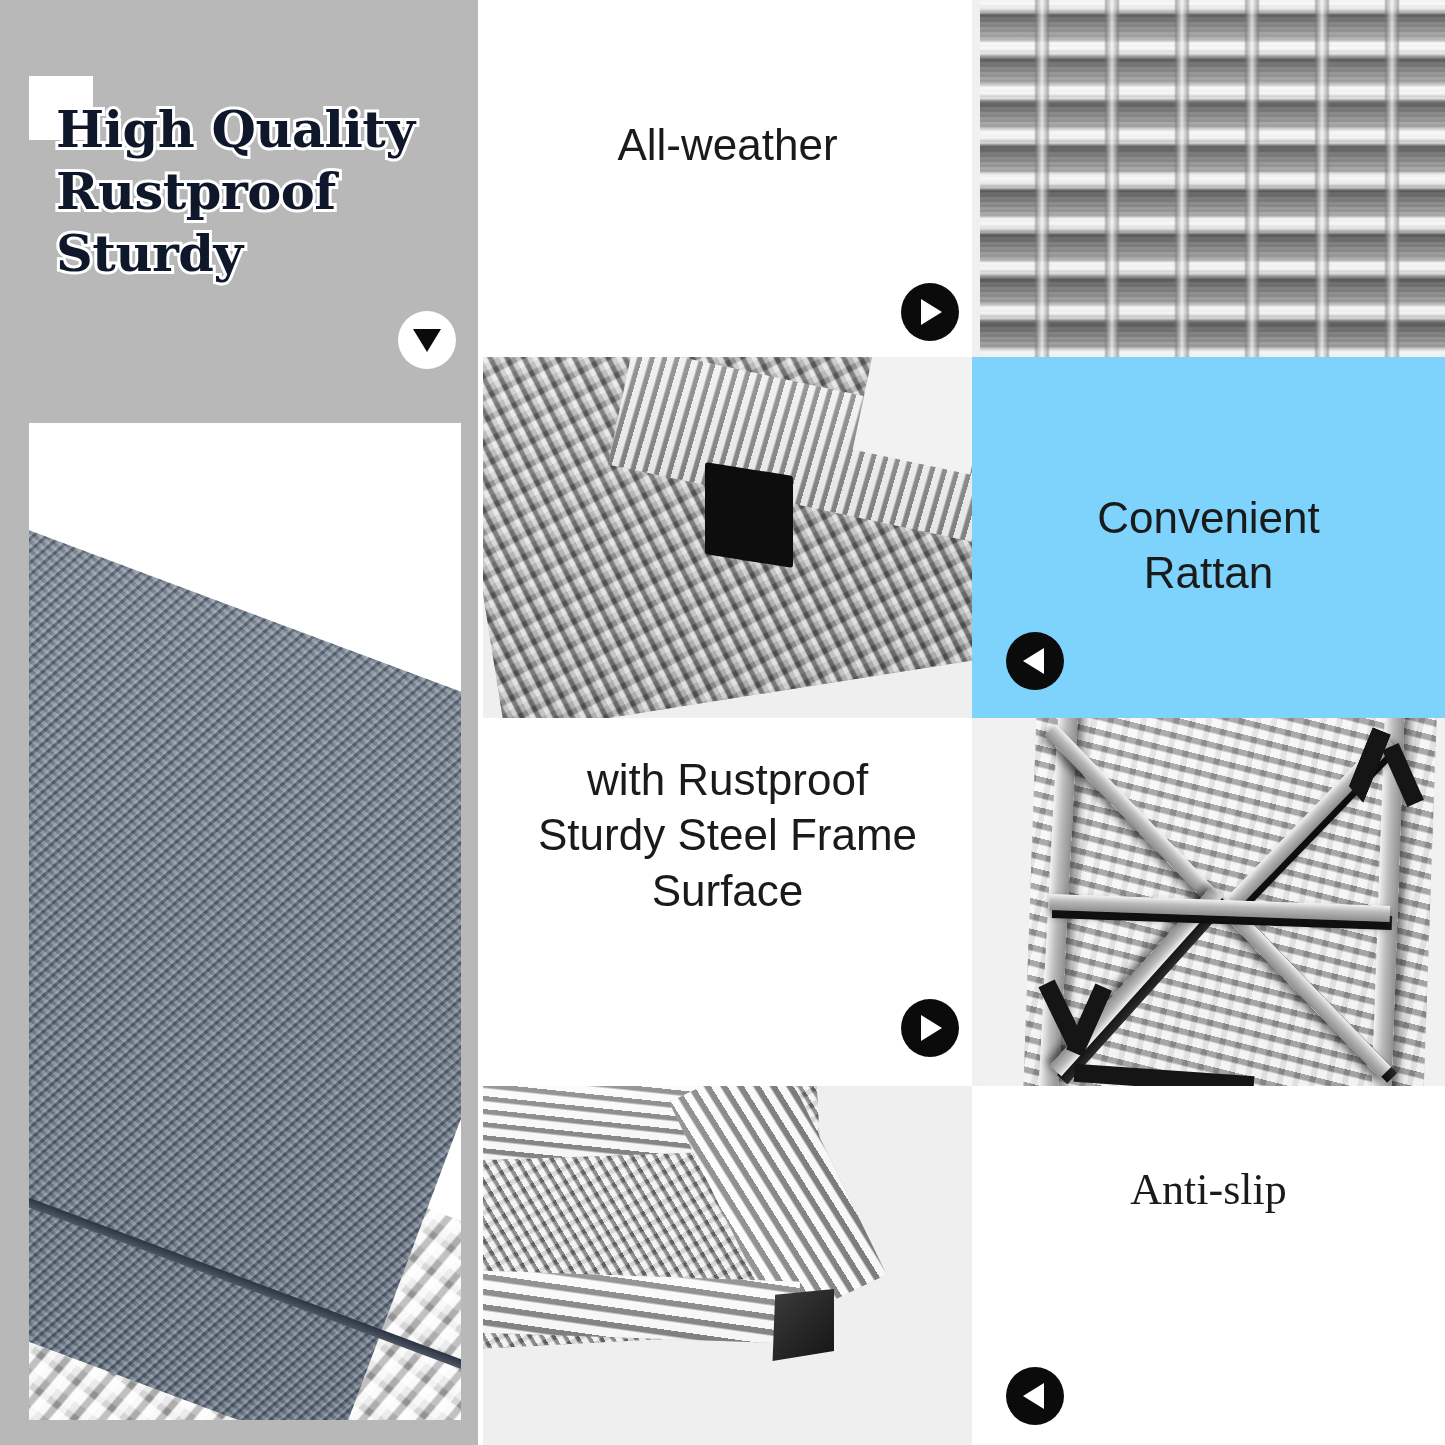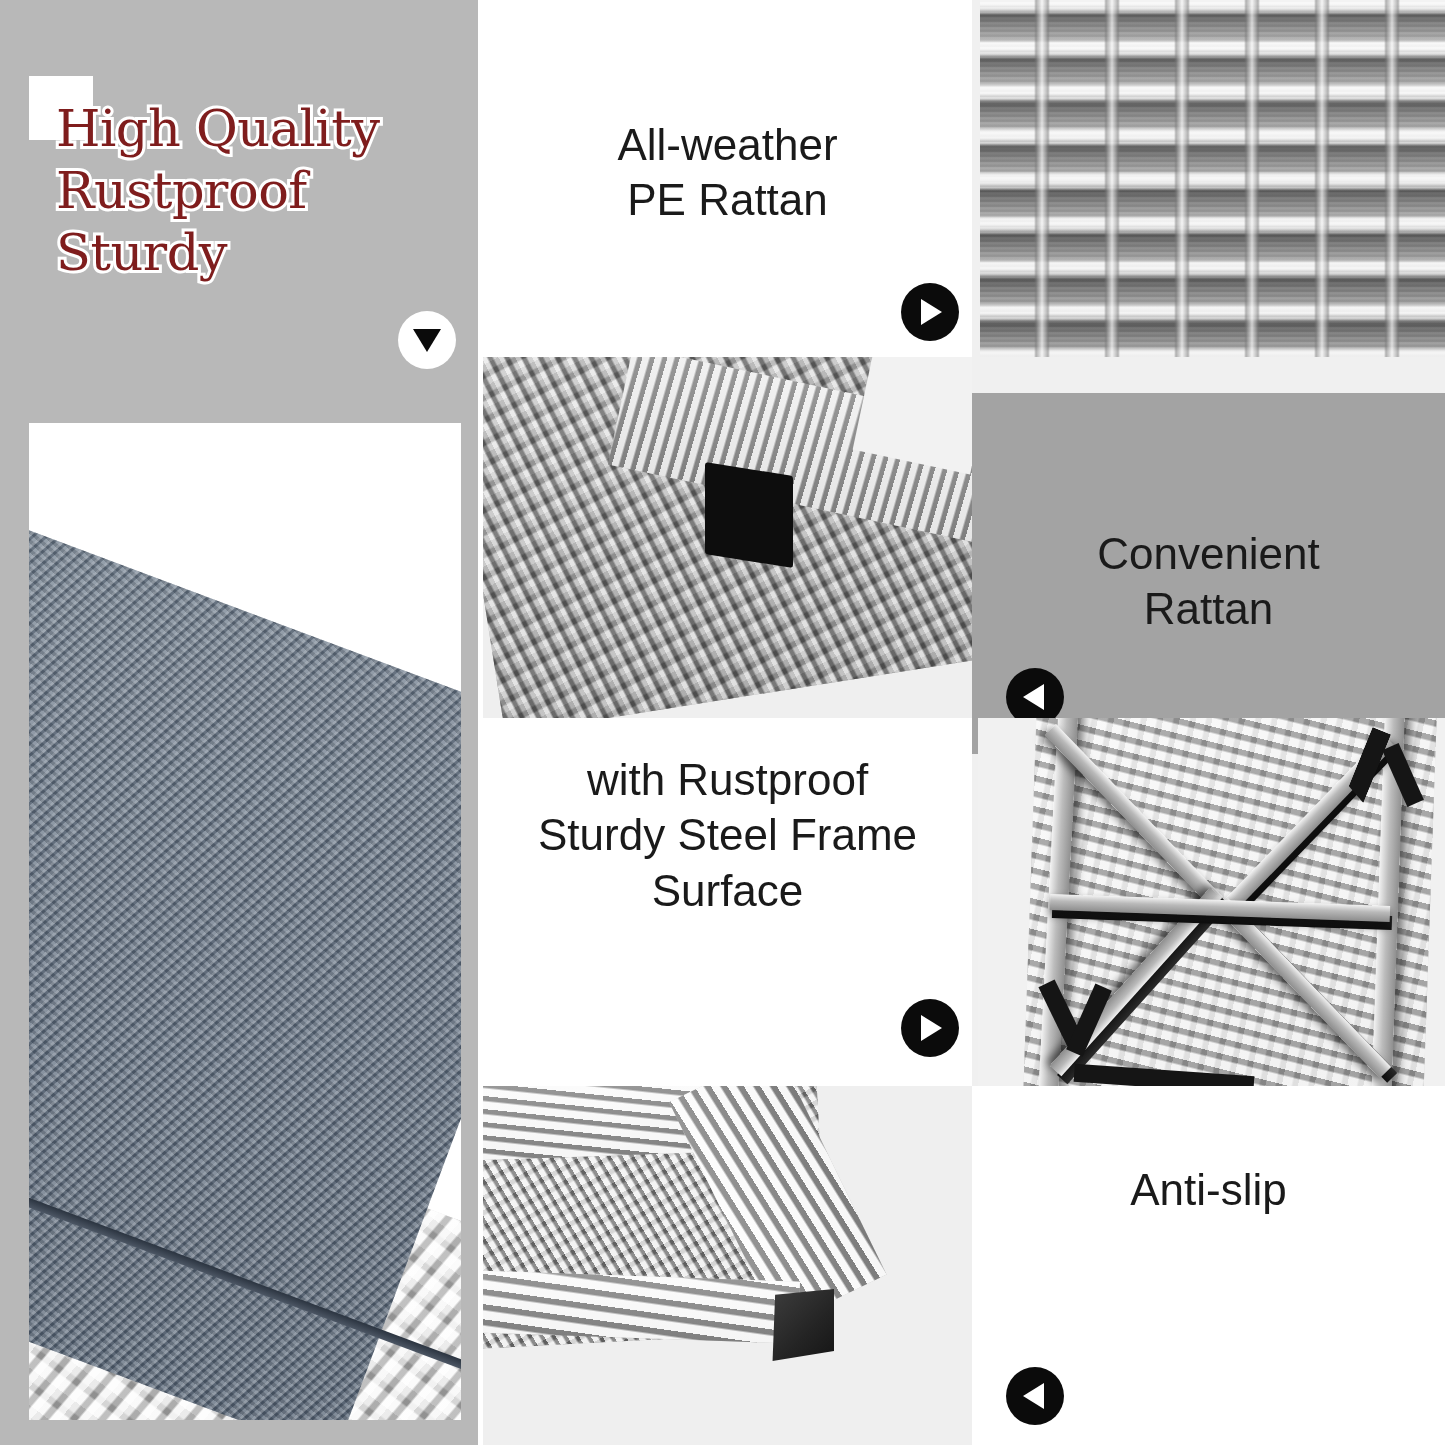--- a/index.html
+++ b/index.html
@@ -32,24 +32,24 @@
   .white-square {
     left: 29px; top: 76px;
     width: 64px; height: 64px;
     background: #ffffff;
   }
 
   .headline {
     left: 56px; top: 98px;
     width: 400px;
     font-family: "DejaVu Serif", serif;
-    font-weight: normal;
+    font-weight: bold;
     font-size: 51px;
     line-height: 1.22;
-    color: #7f1d1d;
+    color: #0f172a;
     letter-spacing: -0.5px;
     -webkit-text-stroke: 6px #ffffff;
     paint-order: stroke fill;
   }
 
   .down-badge {
     left: 398px; top: 311px;
     width: 58px; height: 58px;
     border-radius: 50%;
     background: #ffffff;
@@ -302,21 +302,21 @@
         rgba(255,255,255,0.85) 44px),
       repeating-linear-gradient(0deg,
         rgba(0,0,0,0.12) 0px,
         rgba(0,0,0,0.12) 2px,
         rgba(255,255,255,0.18) 3px,
         rgba(255,255,255,0.18) 5px),
       linear-gradient(180deg, #c9c9c9, #a6a6a6);
   }
 
   
-  .right-cap-1 { left: 972px; top: 357px; width: 473px; height: 361px; background:#a3a3a3;margin-top:36px; }
+  .right-cap-1 { left: 972px; top: 357px; width: 473px; height: 361px; background:#7dd3fc; }
   .right-cap-1 .cell-text { position:absolute; left:0; top:133px; width:473px; }
 
   
   .right-photo-frame {
     left: 978px; top: 718px;
     width: 467px; height: 368px;
     overflow: hidden;
     background: #f1f1f1;
   }
   .frame-panel {
@@ -353,21 +353,21 @@
     background: linear-gradient(90deg, #f3f3f3 0%, #bcbcbc 45%, #8f8f8f 100%);
     box-shadow: 6px 0 10px rgba(0,0,0,0.5);
   }
   .bracket {
     position: absolute;
     background: #151515;
   }
 
   
   .right-cap-2 { left: 972px; top: 1086px; width: 473px; height: 359px; background:#ffffff; }
-  .right-cap-2 .cell-text { position:absolute; left:0; top:76px; width:473px; }
+  .right-cap-2 .cell-text { position:absolute; left:0; top:76px; width:473px;font-family:Liberation Serif, serif; }
 
   .tri { display:block; }
 </style>
 </head>
 <body>
 
 <div id="stage">
 
   <div class="abs left-col">
 
@@ -390,21 +390,20 @@
       <div class="abs glass-slab"></div>
       <div class="abs glass-edge"></div>
     </div>
   </div>
 
   <div class="abs mid-col"></div>
 
   <div class="abs mid-cap-1">
     <div class="cell-text">
       <div>All-weather</div>
-      <div>PE Rattan</div>
     </div>
     <div class="abs play-badge" style="left:418px; top:283px;">
       <svg class="tri" width="26" height="30" viewBox="0 0 26 30" aria-hidden="true">
         <polygon points="4,2 25,15 4,28" fill="#ffffff"></polygon>
       </svg>
     </div>
   </div>
 
   <div class="abs mid-photo-handle">
     <div class="abs handle-box"></div>

